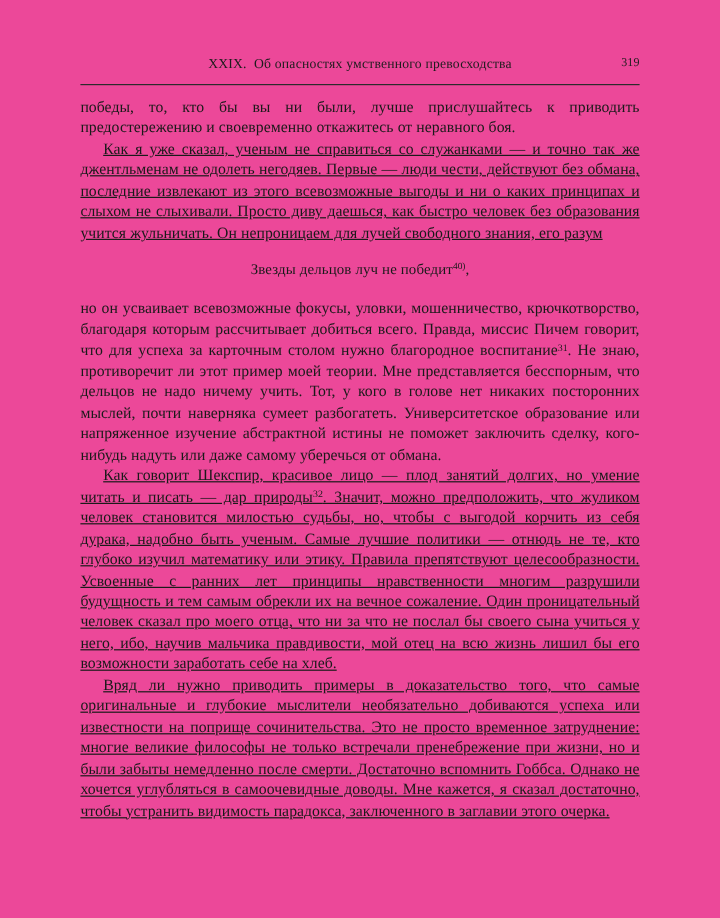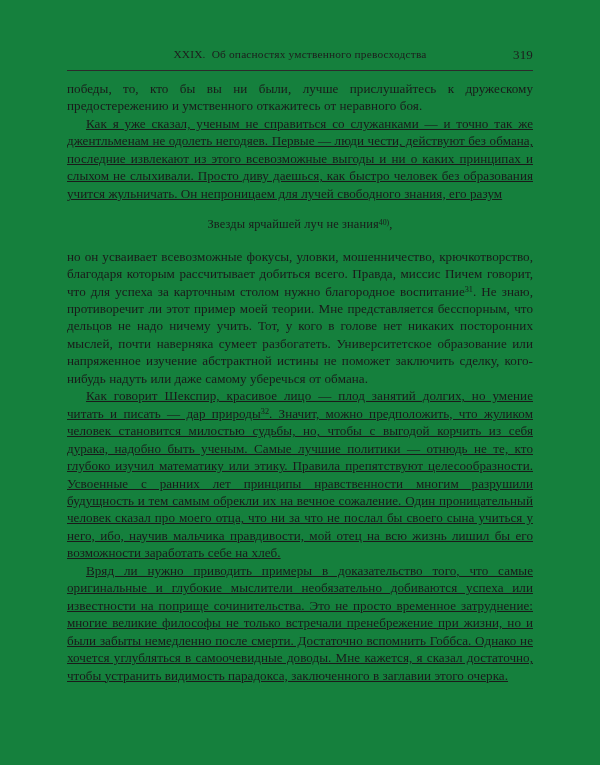--- a/index.html
+++ b/index.html
@@ -14,21 +14,21 @@
     overflow: hidden;
     font-family: "Liberation Serif", "DejaVu Serif", serif;
     color: #1a1a1a;
     -webkit-font-smoothing: antialiased;
   }
 
   .page {
     position: relative;
     width: 600px;
     height: 765px;
-    background: #15803d;
+    background: #ec4899;
     box-sizing: border-box;
   }
 
   
   .running-head {
     position: absolute;
     left: 67px;
     top: 48px;
     width: 466px;
     height: 22px;
@@ -42,21 +42,21 @@
     white-space: nowrap;
     color: #1d1d1d;
   }
   .running-head-chapter {
     margin-right: 6px;
   }
   .folio {
     position: absolute;
     right: 0;
     top: 0;
-    font-size: 13px;
+    font-size: 10px;
     line-height: 1;
     color: #1d1d1d;
     letter-spacing: 0.01em;
     margin-left: 36px;
   }
   .head-rule {
     position: absolute;
     left: 67px;
     top: 70px;
     width: 466px;
@@ -116,25 +116,25 @@
 
   <div class="running-head">
     <span class="running-head-title"><span class="running-head-chapter">XXIX.</span><span>Об опасностях умственного превосходства</span></span>
     <span class="folio">319</span>
   </div>
 
   <div class="head-rule"></div>
 
   <div class="textblock">
 
-    <p class="para noindent">победы, то, кто бы вы ни были, лучше прислушайтесь к дружескому предостережению и умственного откажитесь от неравного боя.</p>
+    <p class="para noindent">победы, то, кто бы вы ни были, лучше прислушайтесь к приводить предостережению и своевременно откажитесь от неравного боя.</p>
 
     <p class="para indent">Как я уже сказал, ученым не справиться со служанками — и точно так же джентльменам не одолеть негодяев. Первые — люди чести, действуют без обмана, последние извлекают из этого всевозможные выгоды и ни о каких принципах и слыхом не слыхивали. Просто диву даешься, как быстро человек без образования учится жульничать. Он непроницаем для лучей свободного знания, его разум</p>
 
-    <p class="verse"><span>Звезды ярчайшей луч не знания</span><sup class="fn">40)</sup><span>,</span></p>
+    <p class="verse"><span>Звезды дельцов луч не победит</span><sup class="fn">40)</sup><span>,</span></p>
 
     <p class="para noindent"><span>но он усваивает всевозможные фокусы, уловки, мошенничество, крючкотворство, благодаря которым рассчитывает добиться всего. Правда, миссис Пичем говорит, что для успеха за карточным столом нужно благородное воспитание</span><sup class="fn">31</sup><span>. Не знаю, противоречит ли этот пример моей теории. Мне представляется бесспорным, что дельцов не надо ничему учить. Тот, у кого в голове нет никаких посторонних мыслей, почти наверняка сумеет разбогатеть. Университетское образование или напряженное изучение абстрактной истины не поможет заключить сделку, кого-нибудь надуть или даже самому уберечься от обмана.</span></p>
 
     <p class="para indent"><span>Как говорит Шекспир, красивое лицо — плод занятий долгих, но умение читать и писать — дар природы</span><sup class="fn">32</sup><span>. Значит, можно предположить, что жуликом человек становится милостью судьбы, но, чтобы с выгодой корчить из себя дурака, надобно быть ученым. Самые лучшие политики — отнюдь не те, кто глубоко изучил математику или этику. Правила препятствуют целесообразности. Усвоенные с ранних лет принципы нравственности многим разрушили будущность и тем самым обрекли их на вечное сожаление. Один проницательный человек сказал про моего отца, что ни за что не послал бы своего сына учиться у него, ибо, научив мальчика правдивости, мой отец на всю жизнь лишил бы его возможности заработать себе на хлеб.</span></p>
 
     <p class="para indent">Вряд ли нужно приводить примеры в доказательство того, что самые оригинальные и глубокие мыслители необязательно добиваются успеха или известности на поприще сочинительства. Это не просто временное затруднение: многие великие философы не только встречали пренебрежение при жизни, но и были забыты немедленно после смерти. Достаточно вспомнить Гоббса. Однако не хочется углубляться в самоочевидные доводы. Мне кажется, я сказал достаточно, чтобы устранить видимость парадокса, заключенного в заглавии этого очерка.</p>
 
   </div>
 
 </div>

